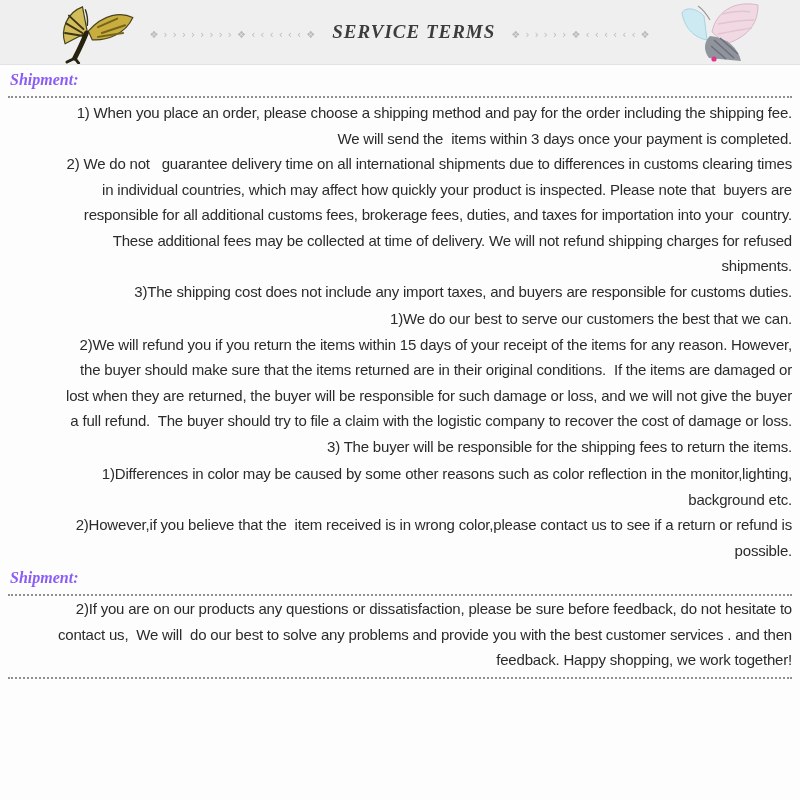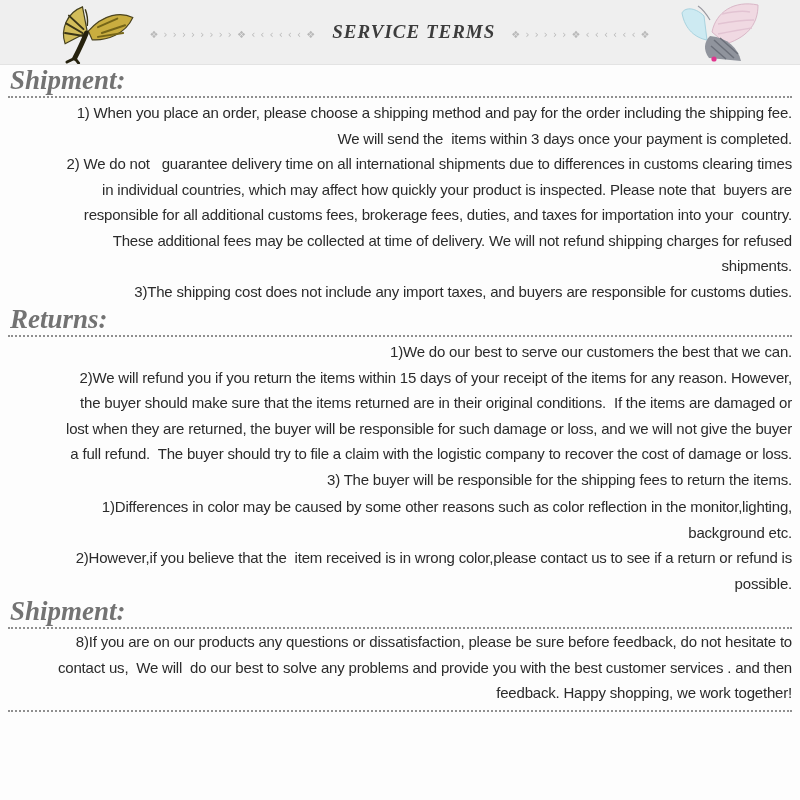--- a/index.html
+++ b/index.html
@@ -19,21 +19,21 @@
     color:#b9b9b9;font-size:10px;letter-spacing:1px;white-space:nowrap;
     margin-top:4px;
   }
   .title{
     font-family:"Liberation Serif",serif;font-style:italic;font-weight:bold;
     font-size:19px;color:#3c3c3c;margin:0 16px;letter-spacing:1px;white-space:nowrap;
   }
   .content{padding:0 8px;}
   .section-heading{
     font-family:"Liberation Serif",serif;font-style:italic;font-weight:bold;
-    font-size:27px;line-height:28px;color:#737373;
+    font-size:16px;line-height:28px;color:#8b5cf6;
     margin:0;padding:1px 0 2px 2px;
     border-bottom:2px dotted #8f8f8f;
   }
   .section-body{
     font-size:15px;line-height:25.5px;color:#2b2b2b;
     letter-spacing:-0.2px;white-space:pre-wrap;
     margin:2px 0 0 2px;
     text-align:right;
   }
   .section-body.no-top{margin-top:0;}
@@ -91,38 +91,37 @@
 We will send the  items within 3 days once your payment is completed.
 2) We do not   guarantee delivery time on all international shipments due to differences in customs clearing times
 in individual countries, which may affect how quickly your product is inspected. Please note that  buyers are
 responsible for all additional customs fees, brokerage fees, duties, and taxes for importation into your  country.
 These additional fees may be collected at time of delivery. We will not refund shipping charges for refused
 shipments.
 3)The shipping cost does not include any import taxes, and buyers are responsible for customs duties.</div>
     </section>
 
     <section>
-      <h2 class="section-heading">Returns:</h2>
       <div class="section-body">1)We do our best to serve our customers the best that we can.
 2)We will refund you if you return the items within 15 days of your receipt of the items for any reason. However,
 the buyer should make sure that the items returned are in their original conditions.  If the items are damaged or
 lost when they are returned, the buyer will be responsible for such damage or loss, and we will not give the buyer
 a full refund.  The buyer should try to file a claim with the logistic company to recover the cost of damage or loss.
 3) The buyer will be responsible for the shipping fees to return the items.</div>
     </section>
 
     <section>
       <div class="section-body">1)Differences in color may be caused by some other reasons such as color reflection in the monitor,lighting,
 background etc.
 2)However,if you believe that the  item received is in wrong color,please contact us to see if a return or refund is
 possible.</div>
     </section>
 
     <section>
       <h2 class="section-heading">Shipment:</h2>
-      <div class="section-body no-top">8)If you are on our products any questions or dissatisfaction, please be sure before feedback, do not hesitate to
+      <div class="section-body no-top">2)If you are on our products any questions or dissatisfaction, please be sure before feedback, do not hesitate to
 contact us,  We will  do our best to solve any problems and provide you with the best customer services . and then
 feedback. Happy shopping, we work together!</div>
     </section>
 
     <div class="bottom-line"></div>
   </div>
 </div>
 
 </body></html>

